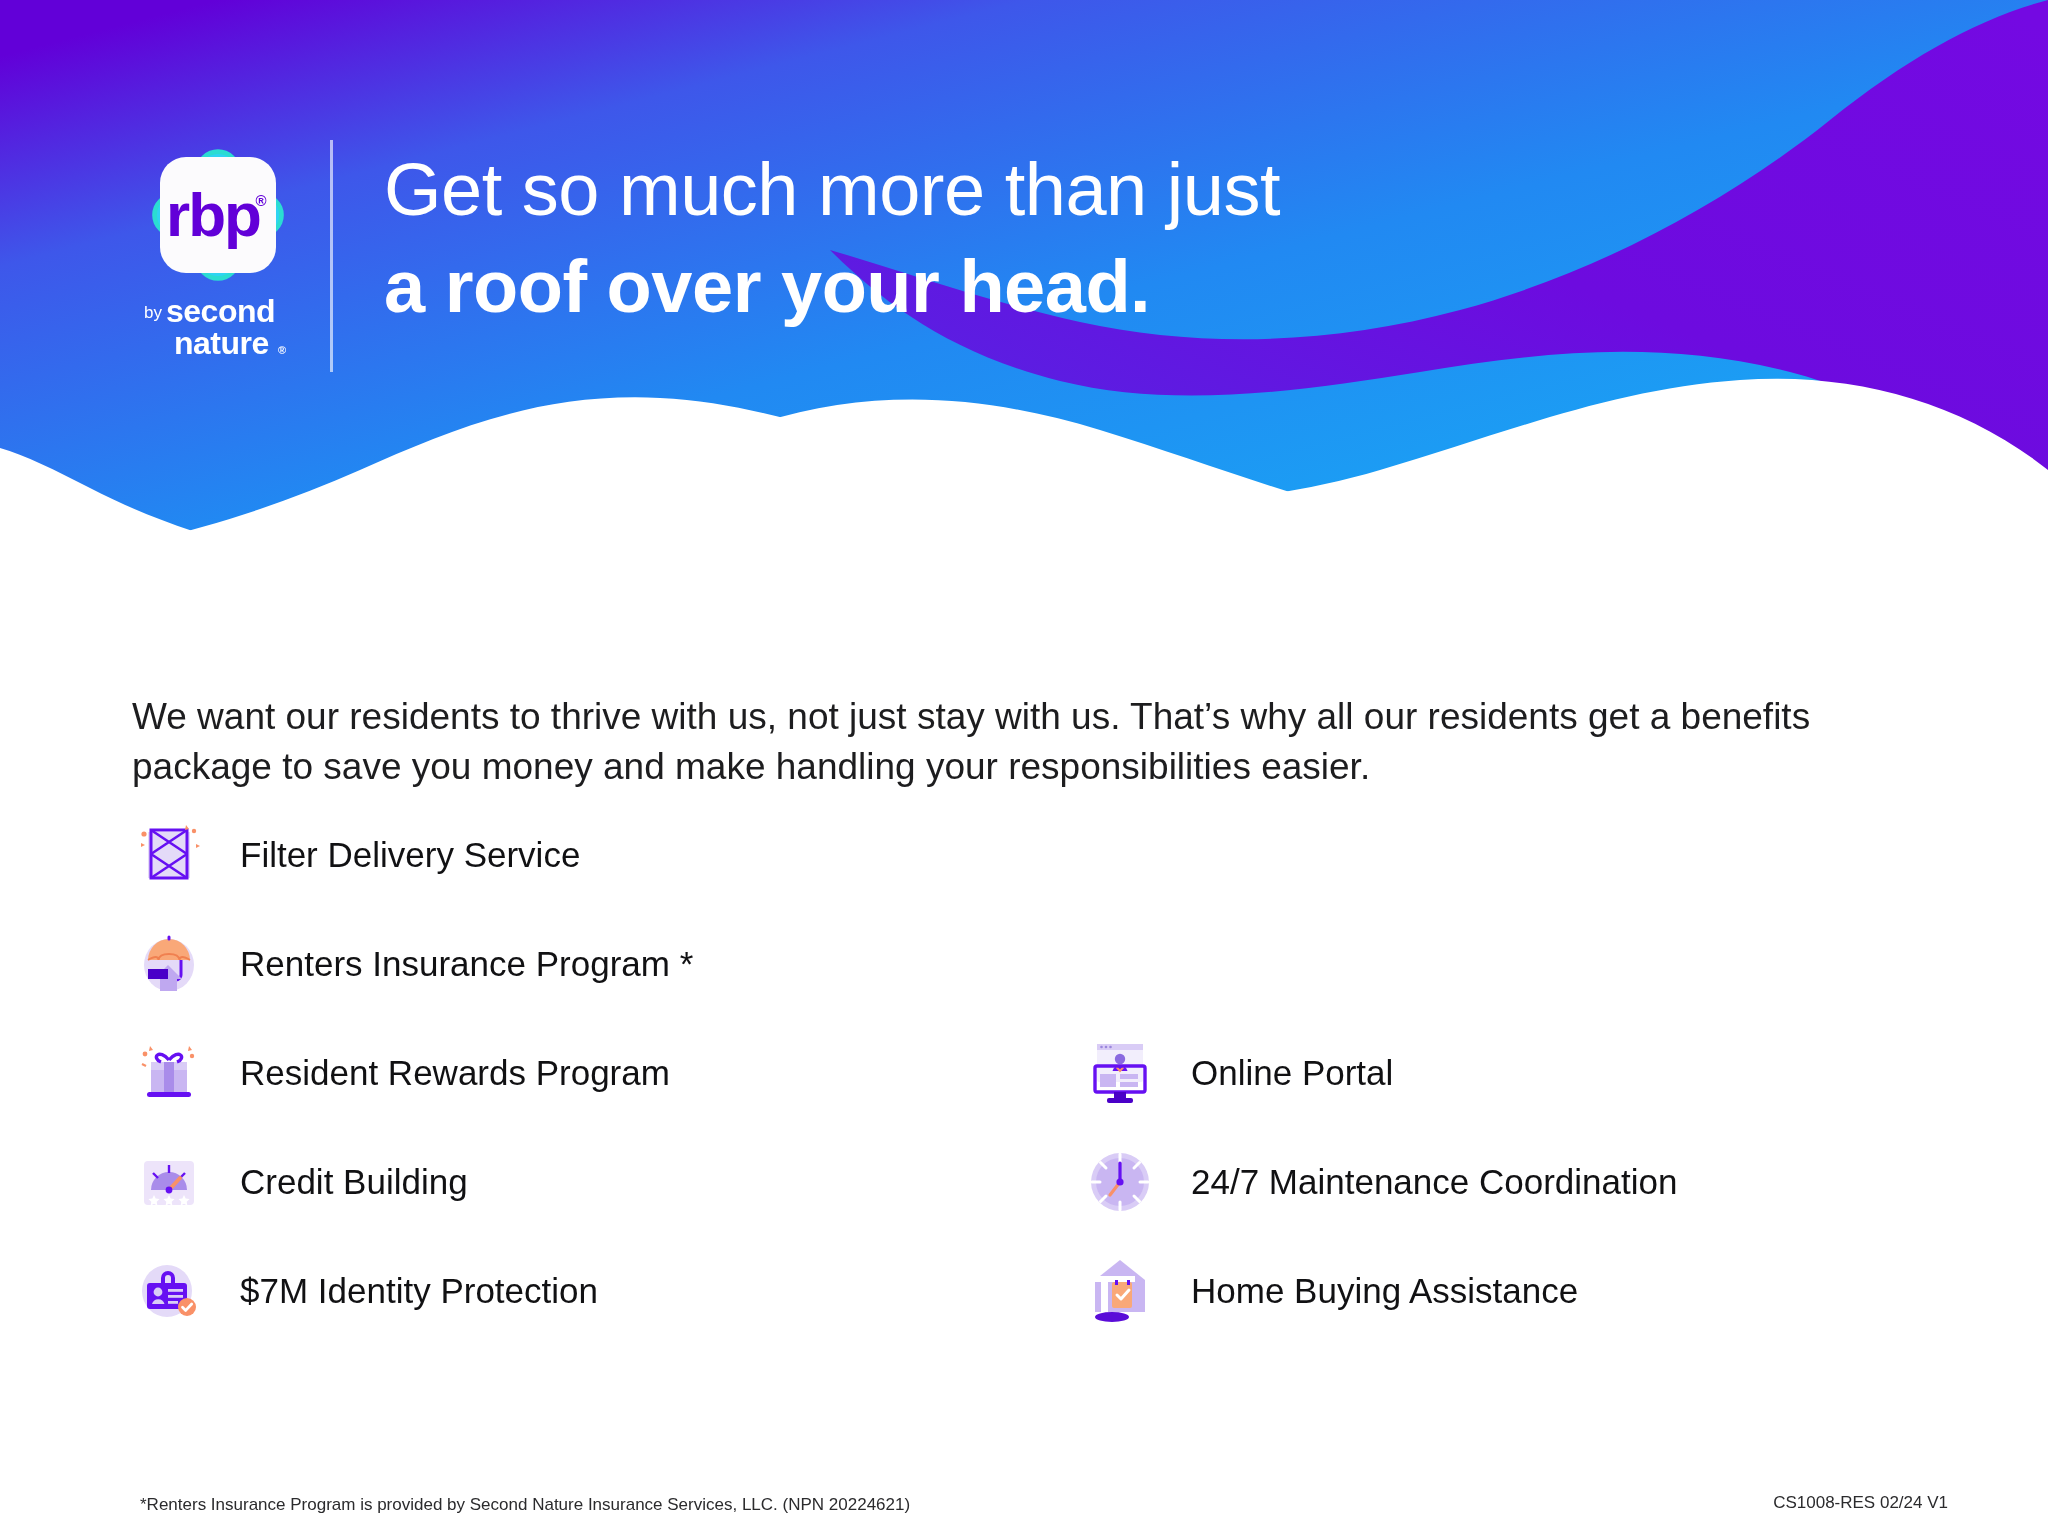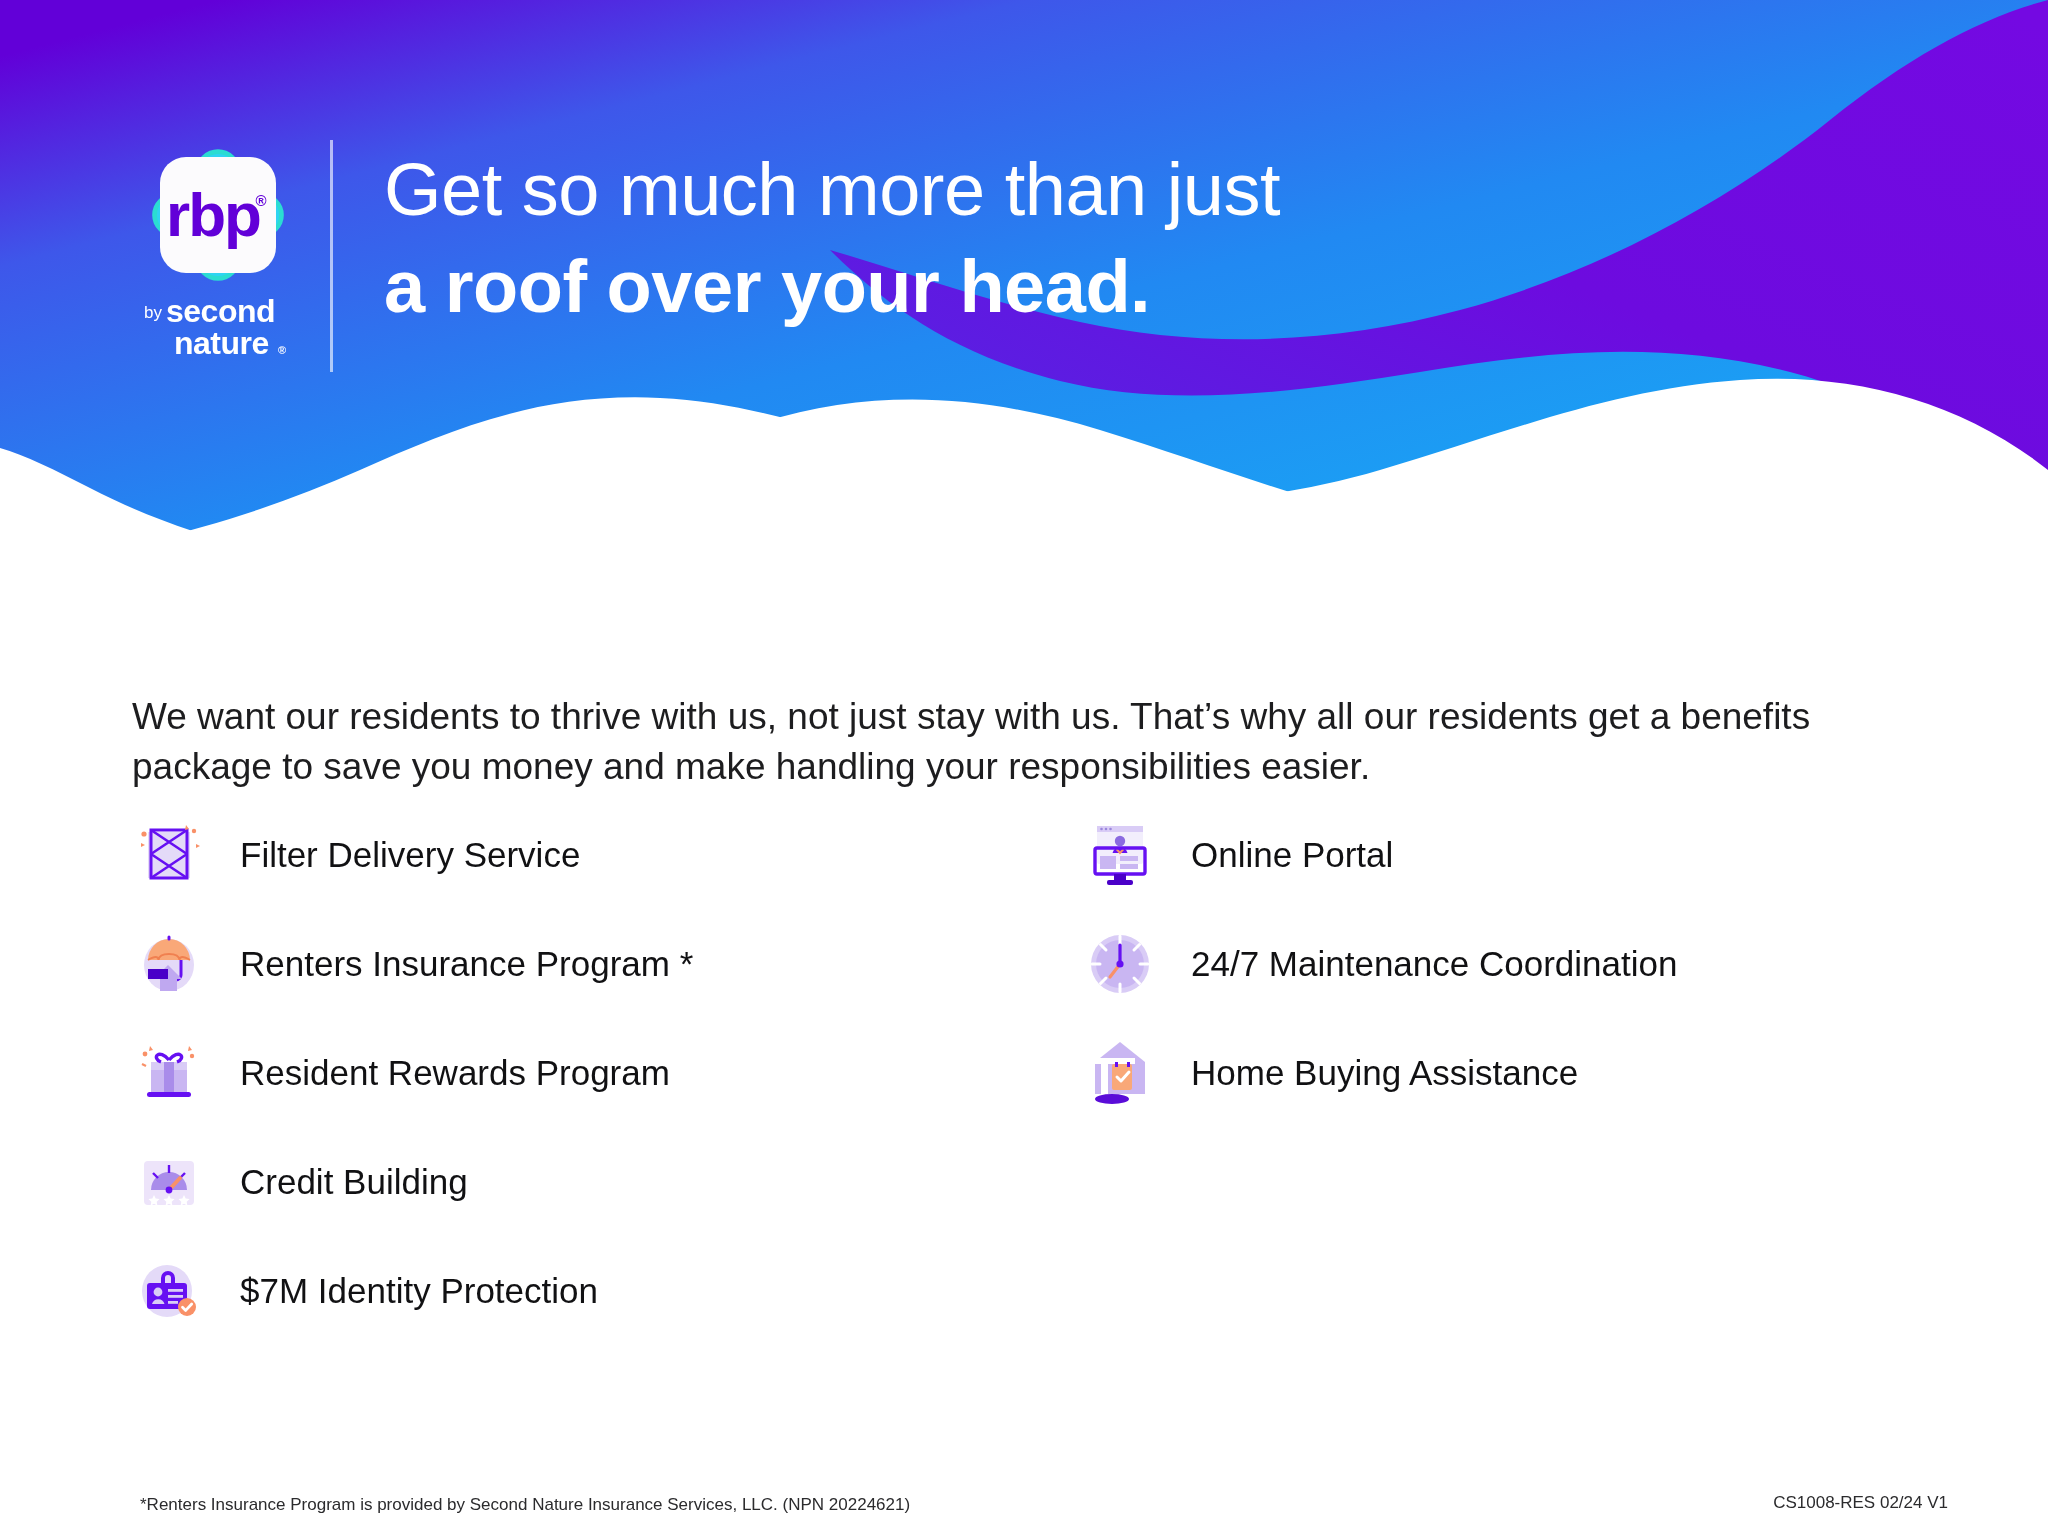--- a/index.html
+++ b/index.html
@@ -108,20 +108,21 @@
   }
 
   
   .benefits {
     position: absolute;
     left: 132px;
     top: 800px;
     width: 1790px;
     display: flex;
     gap: 112px;
+    align-items: flex-end;
   }
   .col { width: 854px; }
 
   .benefit-row {
     display: flex;
     align-items: center;
     height: 109px;
     margin-bottom: 0px;
   }
   .benefit-icon {

